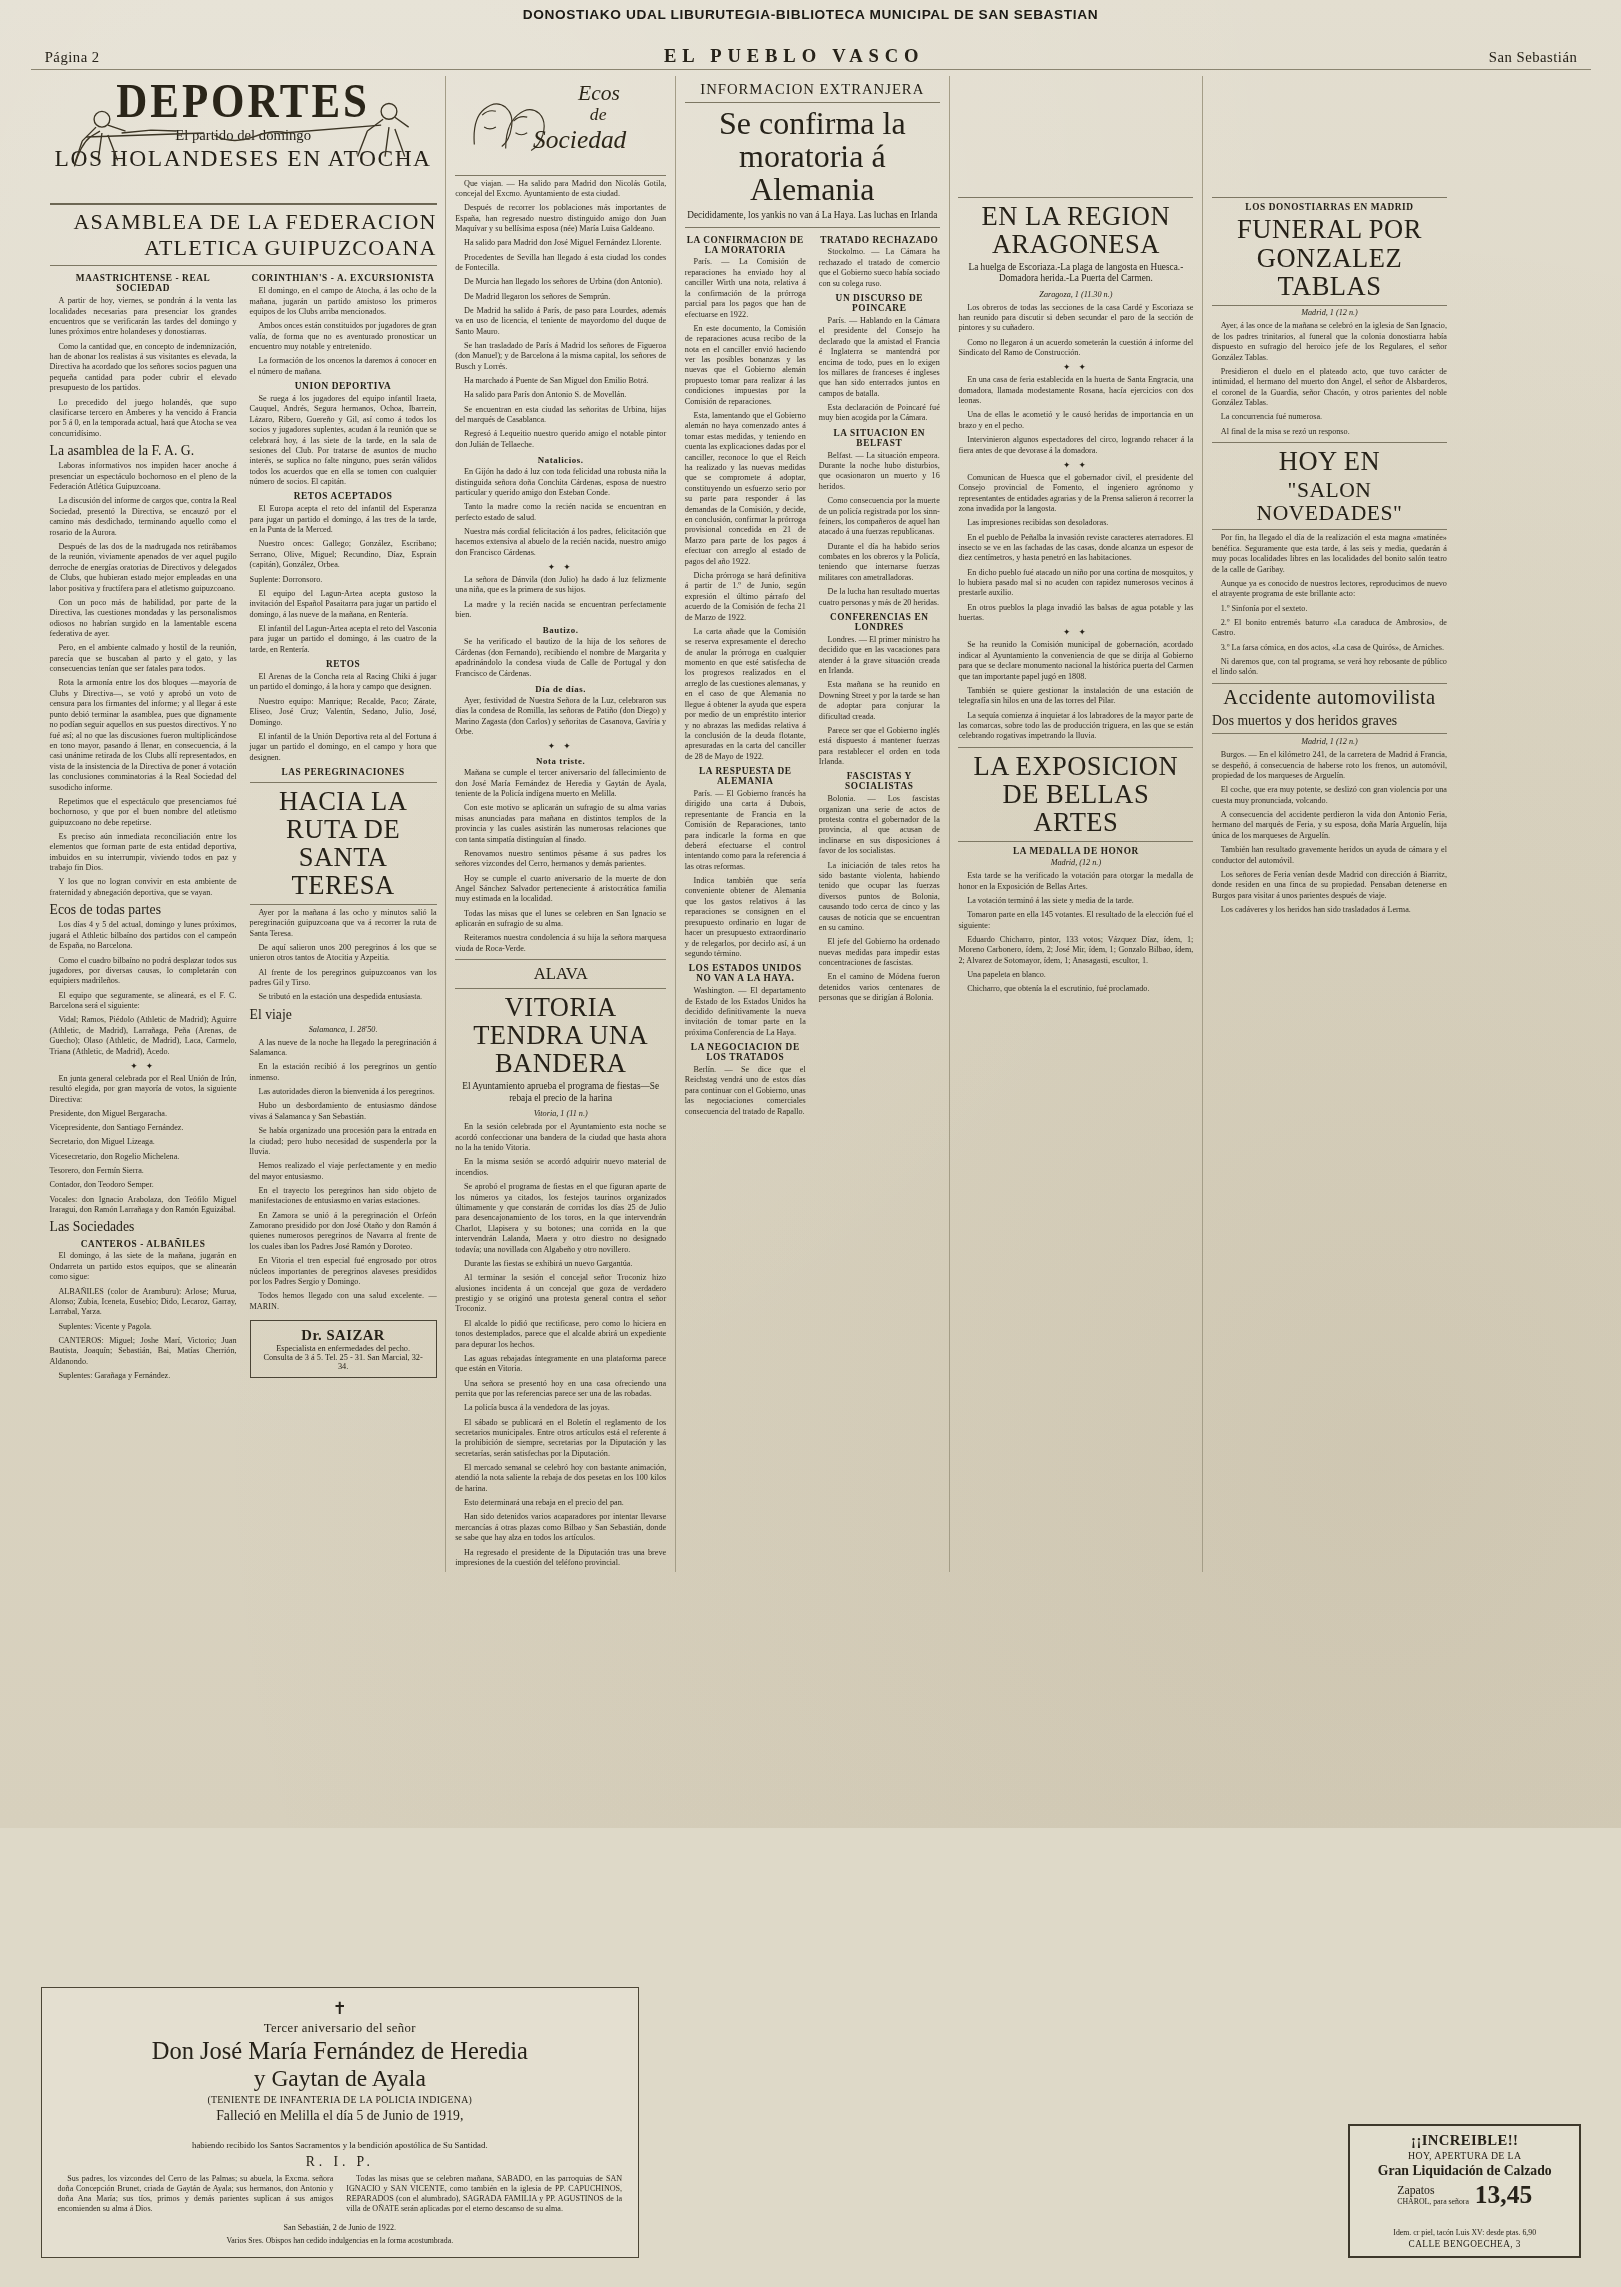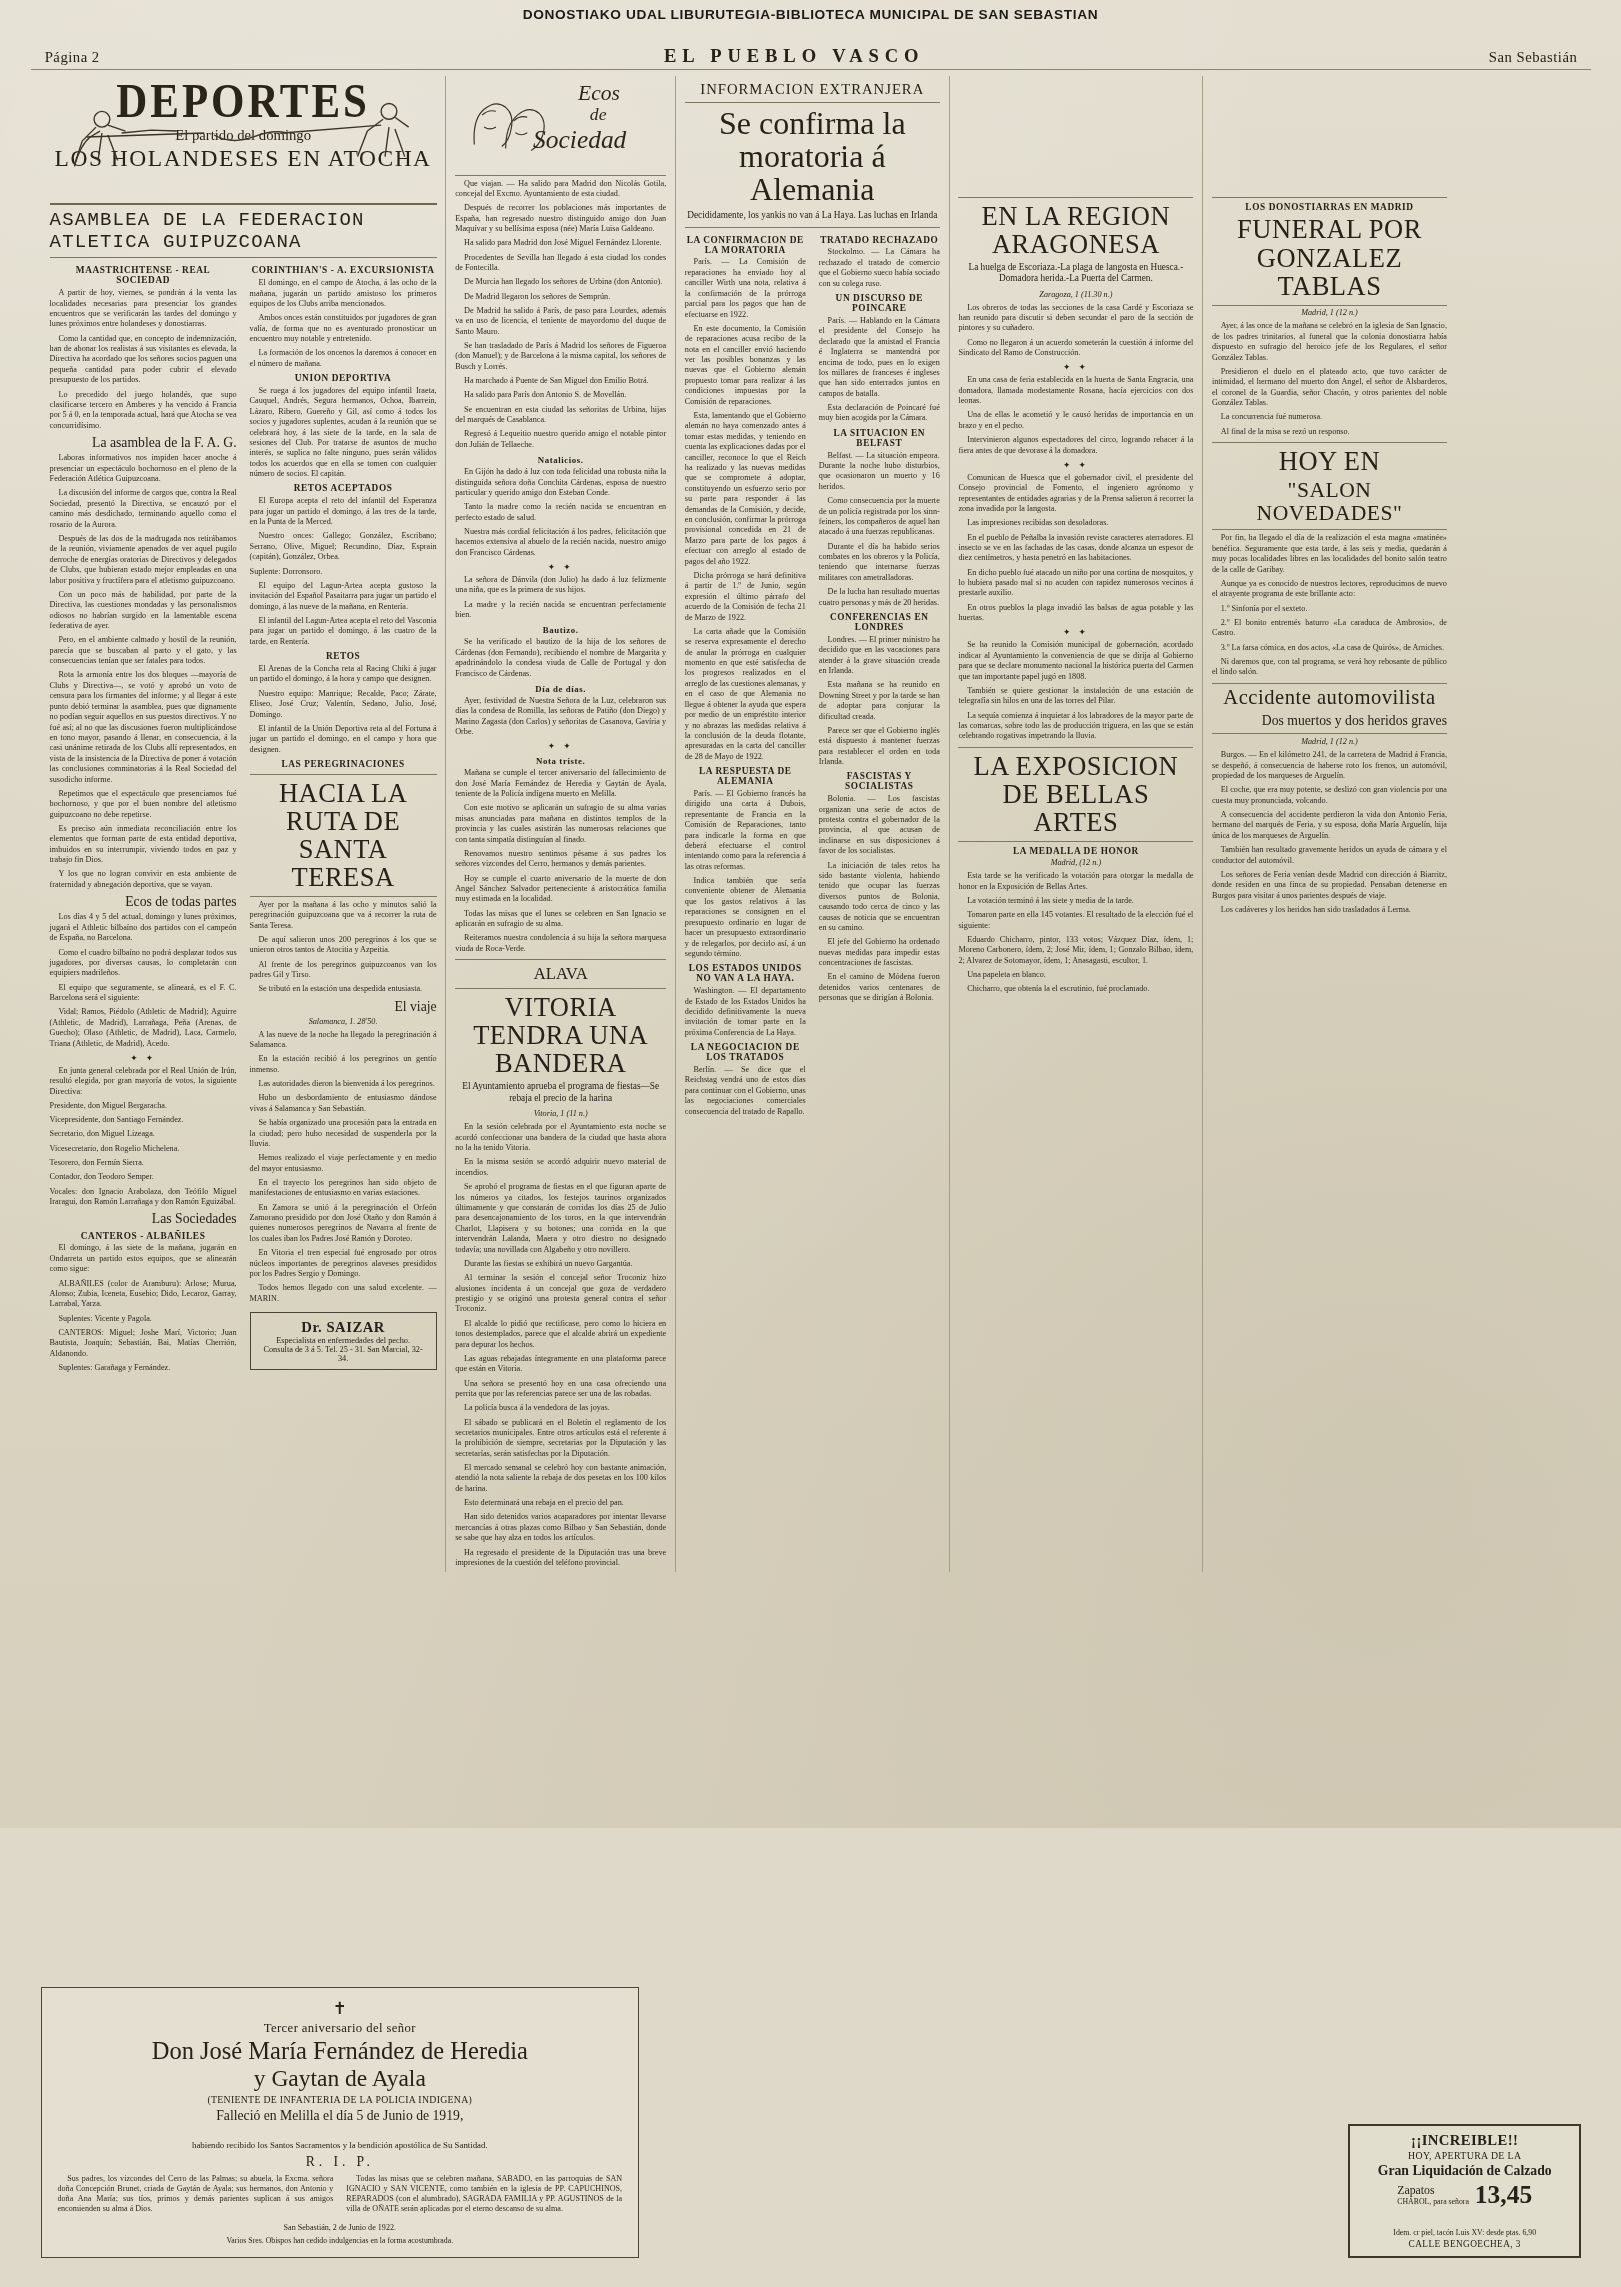--- a/index.html
+++ b/index.html
@@ -72,23 +72,22 @@
     color:#2a2519;
     font-family:"Liberation Serif", serif;
     transform:scaleY(1.12);
   }
   .sub1 { font-size:14.7px; margin-top:2px; }
   .big2 { font-size:23.5px; letter-spacing:1.5px; margin-top:2px; line-height:1.05;}
   .rule { border-top:1px solid #7d7763; margin:4.9px 0 2.9px 0; }
   .rule2 { border-top:2px solid #6d6754; margin:3.9px 0 3.9px 0; }
 
   .sechead {
-    text-align:left; font-size:19px; letter-spacing:1.2px;
+    text-align:right; font-size:22px; letter-spacing:1.2px;
     margin:2.9px 0 2px 0;
-    font-family:Liberation Mono, monospace;
   }
   .subhead {
     text-align:center; font-size:9.3px; letter-spacing:0.6px;
     margin:3.9px 0 2.9px 0; font-weight:700;
   }
   .two {
     display:flex; gap:13px;
   }
   .two > div { flex:1; }
 
@@ -105,21 +104,21 @@
   .cap-sm {
     text-align:center; font-size:8.8px; letter-spacing:0.6px;
     margin:4.9px 0 2px 0; font-weight:700;
   }
   .hl2 {
     text-align:center;
     font-size:16.7px; line-height:1.1;
     margin:4.9px 0 3.9px 0;
   }
   .hl3 {
-    text-align:right;
+    text-align:left;
     font-size:13.7px; line-height:1.12;
     margin:3.9px 0 2.9px 0;
   }
   .deck {
     text-align:center; font-size:9.3px; line-height:1.25; margin:2px 0 4.9px 0;
   }
   .dateline { text-align:center; font-size:8.2px; margin:2.9px 0 3.9px 0; font-style:italic;}
   .dot { text-align:center; font-size:8.8px; margin:2.9px 0; letter-spacing:2.9px;}
 
   .bigwide {

